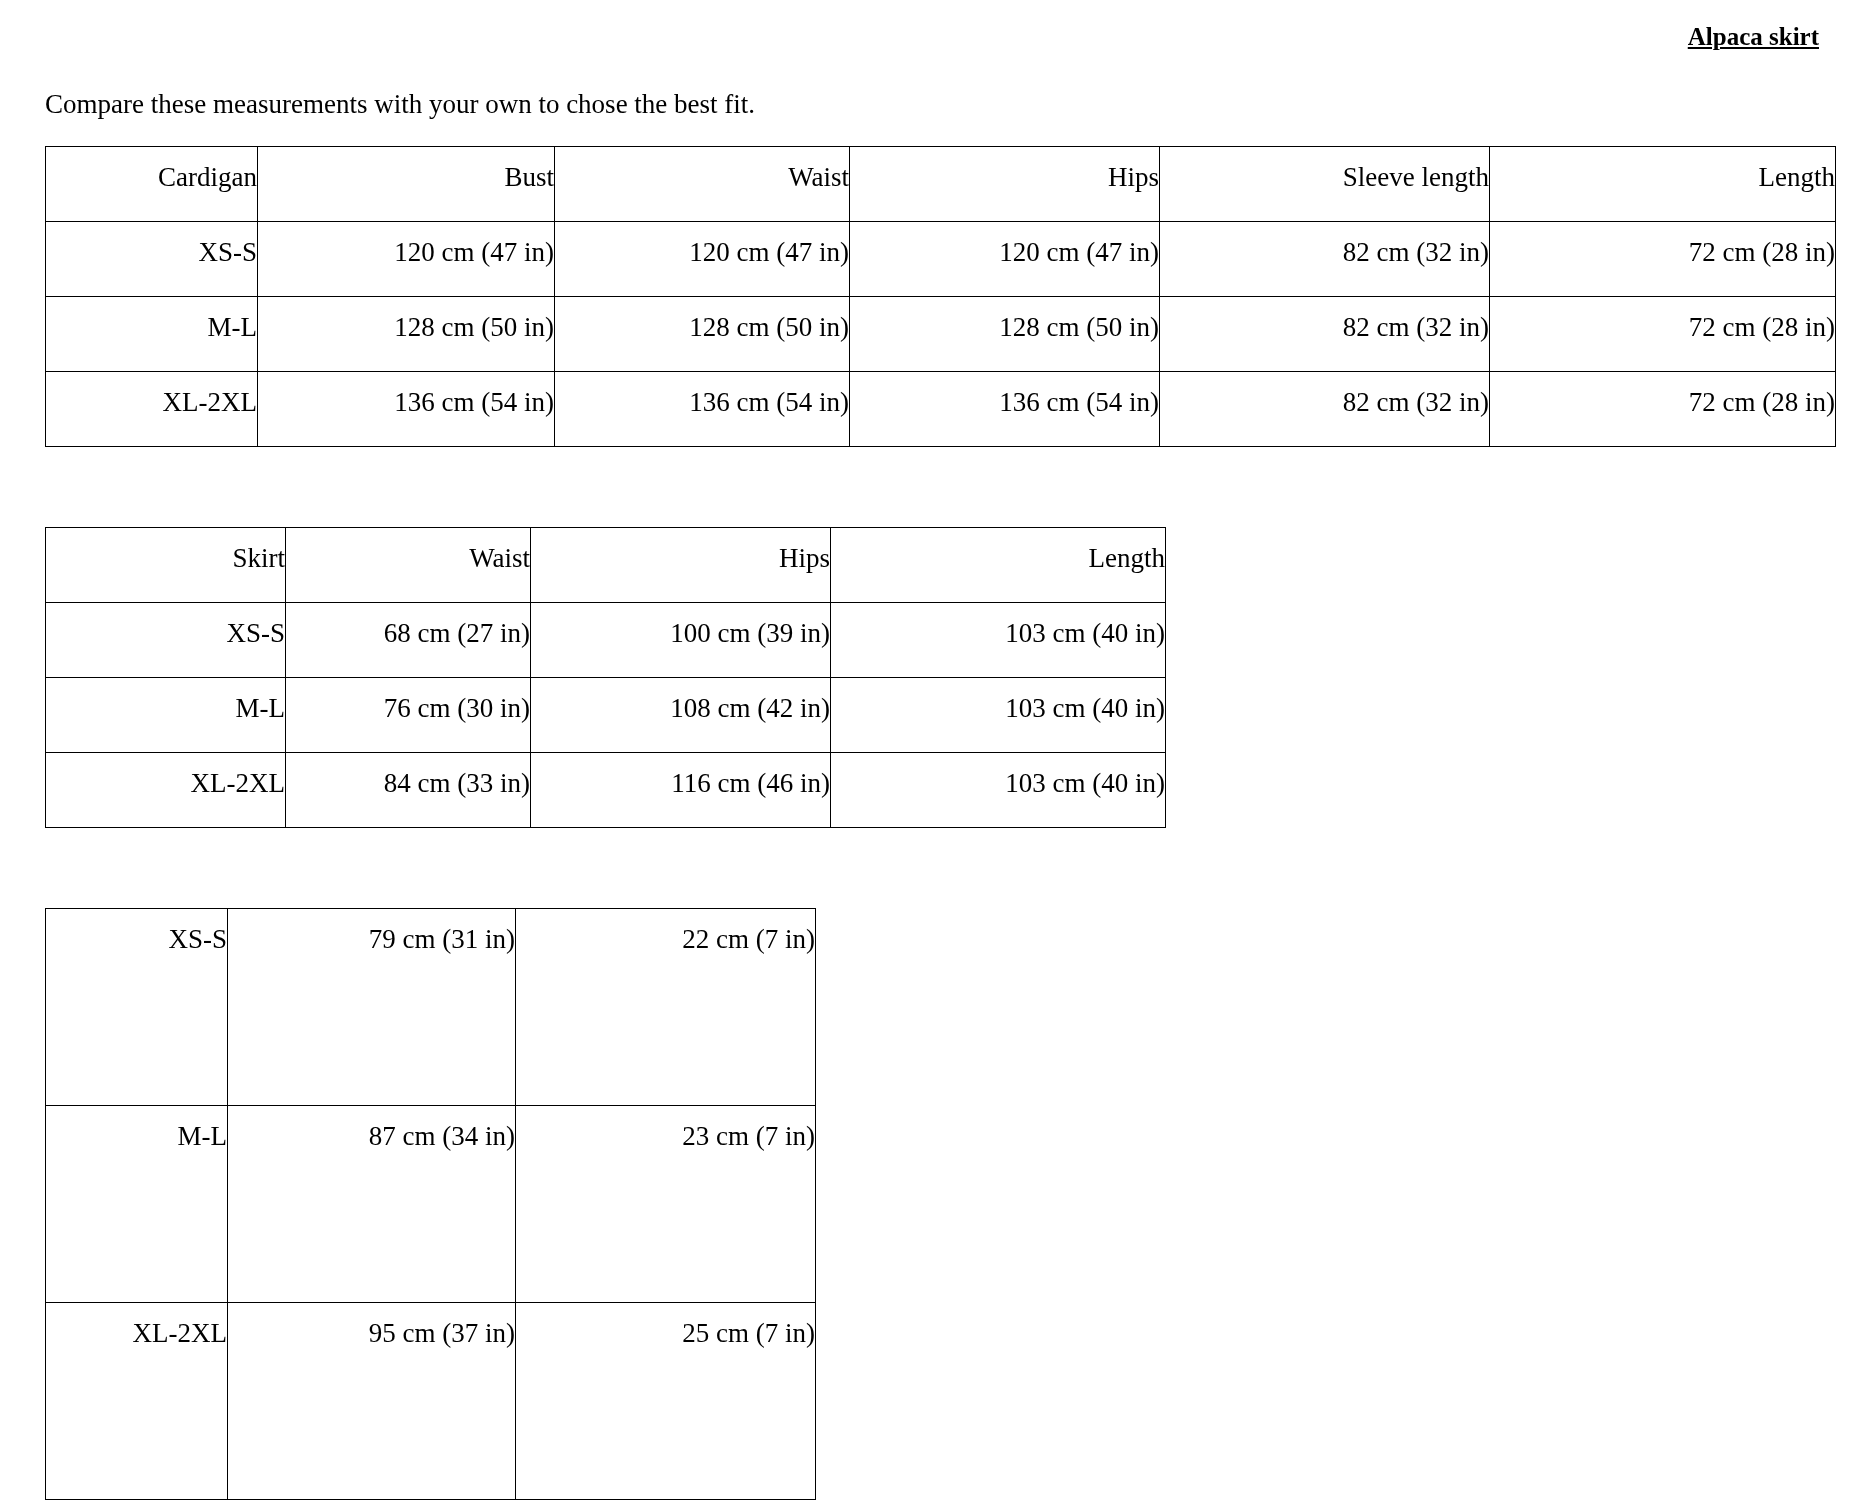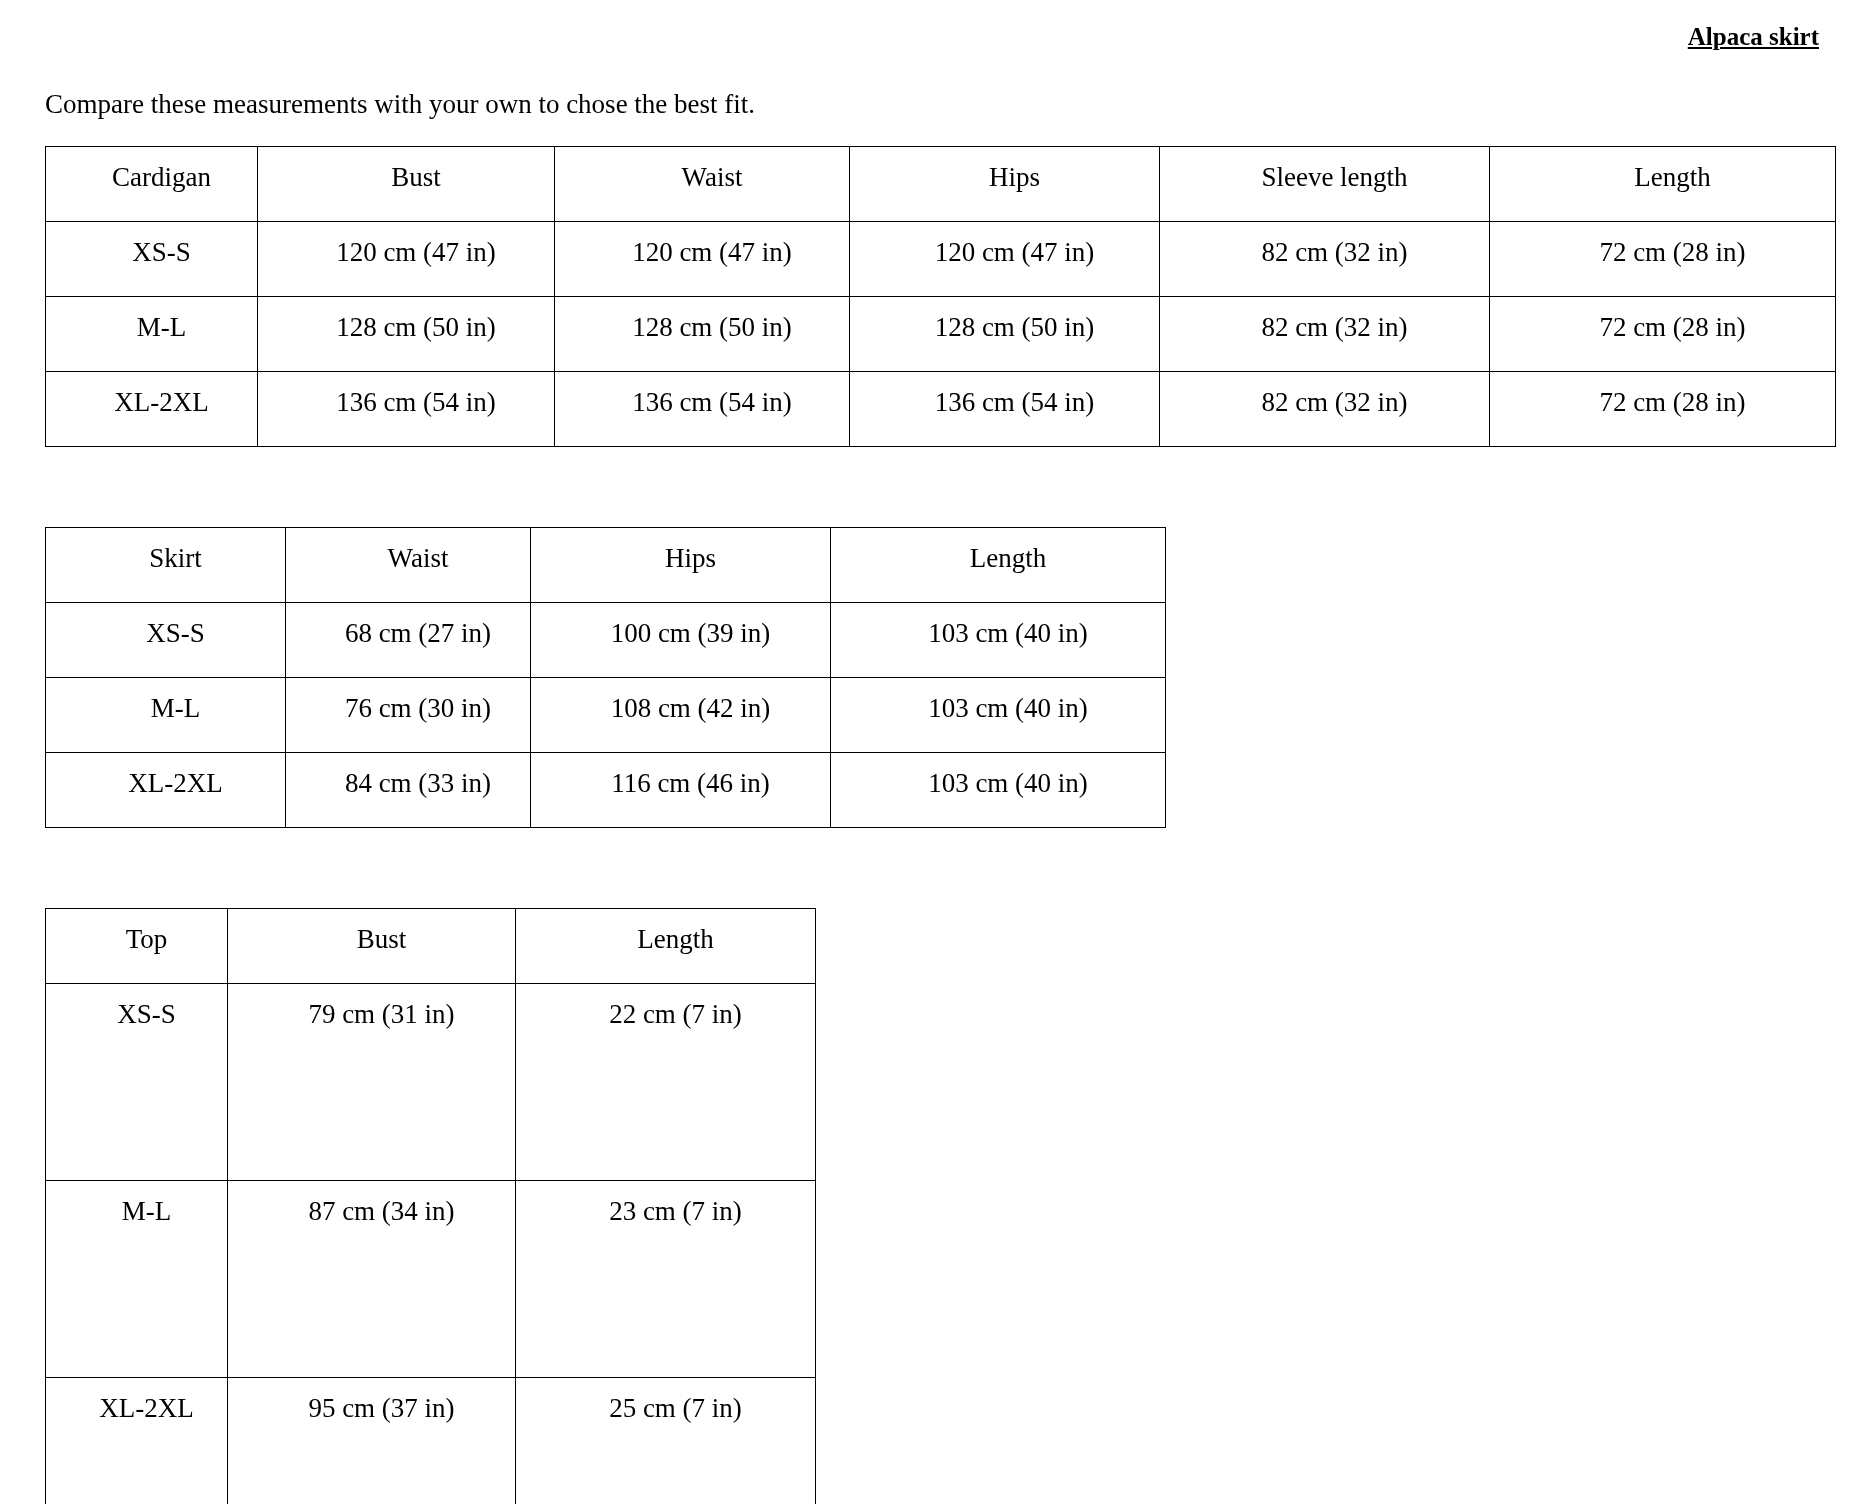--- a/index.html
+++ b/index.html
@@ -31,21 +31,21 @@
     margin: 36px 0 0 5px;
     line-height: 1.2;
   }
   table {
     border-collapse: collapse;
     table-layout: fixed;
     font-size: 27px;
   }
   table td, table th {
     border: 1.5px solid #000000;
-    text-align: center;
+    text-align: right;
     font-weight: normal;
     vertical-align: top;
     padding: 14px 0 14px 20px;
     line-height: 1.25;
   }
   
   #table-cardigan {
     margin-top: 26px;
     margin-left: 5px;
     width: 1790px;
@@ -172,25 +172,20 @@
     </tbody>
   </table>
 
   <table id="table-top">
     <colgroup>
       <col class="c0">
         <col class="c1">
         <col class="c2">
     </colgroup>
     <tbody>
-      <tr class="header-row">
-        <td>Top</td>
-        <td>Bust</td>
-        <td>Length</td>
-      </tr>
       <tr class="tall-row">
         <td>XS-S</td>
         <td>79  cm (31 in)</td>
         <td>22 cm (7 in)</td>
       </tr>
       <tr class="tall-row">
         <td>M-L</td>
         <td>87 cm (34 in)</td>
         <td>23 cm (7 in)</td>
       </tr>

